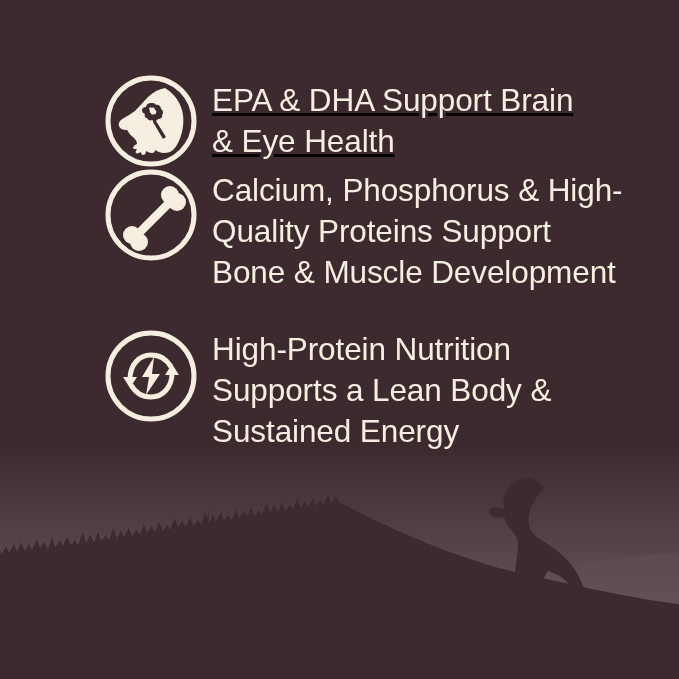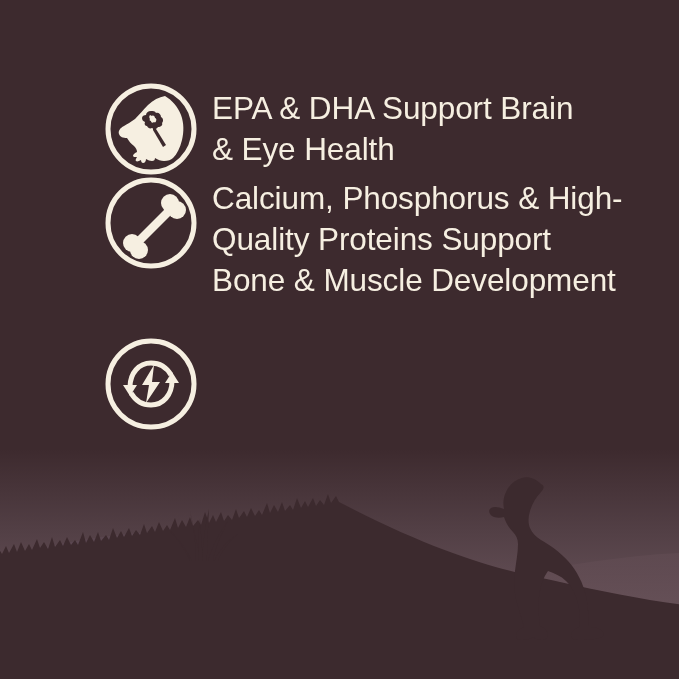--- a/index.html
+++ b/index.html
@@ -40,21 +40,21 @@
     top: 0;
     width: 679px;
     padding: 70px 0 0 0;
   }
 
   .feature-row {
     display: flex;
     align-items: flex-start;
     padding-left: 104px;
   }
-  .feature-row.r1 { margin-top: 12px; }
+  .feature-row.r1 { margin-top: 4px; text-decoration: underline; }
   .feature-row.r2 { }
   .feature-row.r3 { margin-top: 36px; }
 
   .icon-badge {
     flex: 0 0 auto;
     width: 94px;
     height: 94px;
     position: relative;
   }
   .icon-badge svg { display: block; width: 94px; height: 94px; }
@@ -243,16 +243,19 @@
 
           <path d="M26,50 C26,36 35,26 47,26 C56,26 63,31 67,38" fill="none" stroke="#F6EFE1" stroke-width="5" stroke-linecap="butt"></path>
           <path d="M26,59 L19,48 L33,48 Z" fill="#F6EFE1"></path>
 
           <path d="M68,44 C68,58 59,68 47,68 C38,68 31,63 27,56" fill="none" stroke="#F6EFE1" stroke-width="5" stroke-linecap="butt"></path>
           <path d="M68,35 L75,46 L61,46 Z" fill="#F6EFE1"></path>
 
           <path d="M50,28 L38,48 L45,48 L42,66 L56,45 L48,45 Z" fill="#F6EFE1"></path>
         </svg>
       </div>
+      <div class="feature-text">High-Protein Nutrition
+Supports a Lean Body &amp;
+Sustained Energy</div>
     </div>
 
   </div>
 </div>
 
 </body></html>

